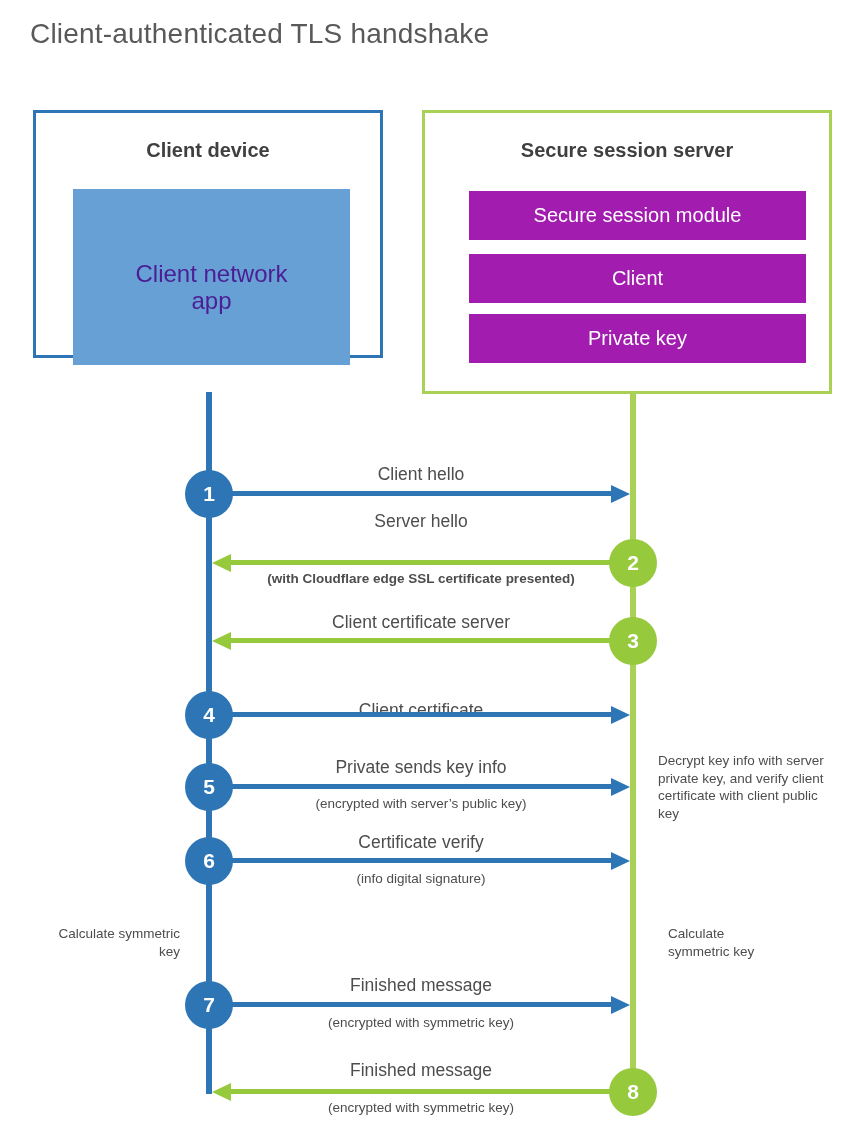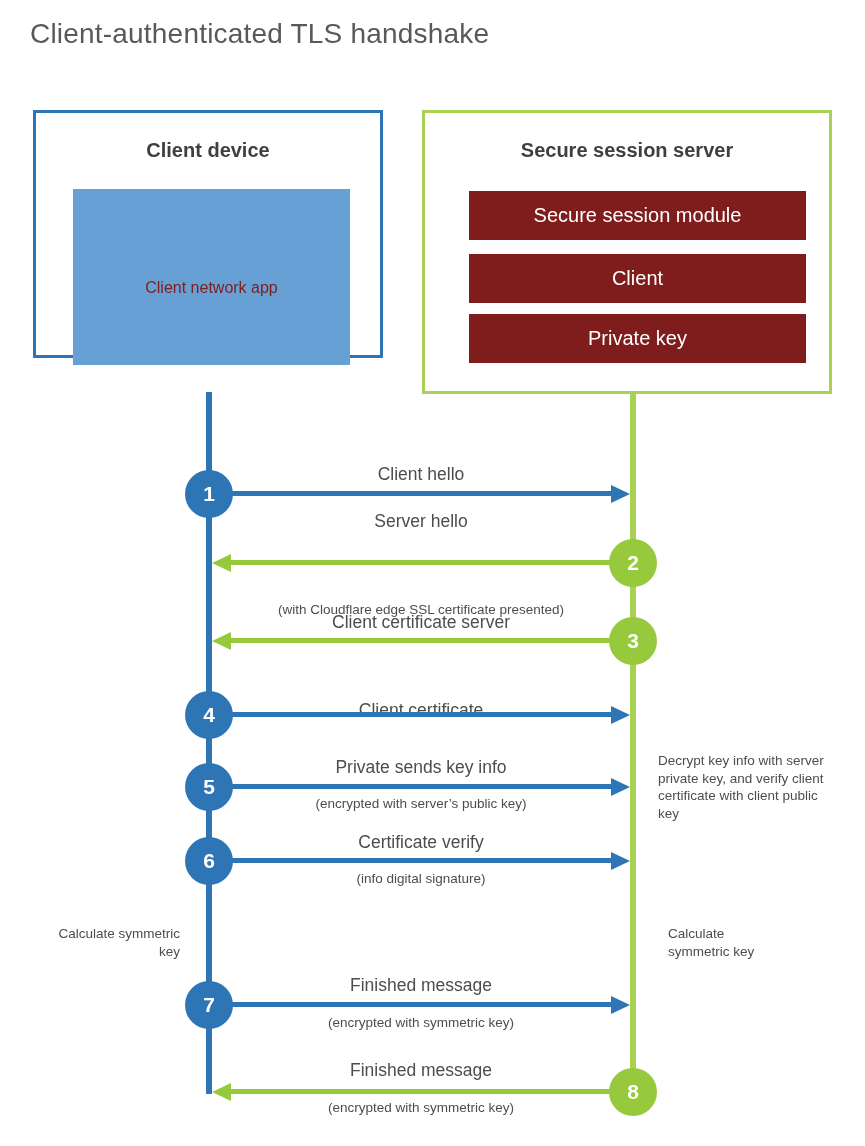--- a/index.html
+++ b/index.html
@@ -8,22 +8,22 @@
   .page-title{position:absolute;left:30px;top:18px;font-size:28px;font-weight:300;
               color:#595959;letter-spacing:0.2px;}
   
   .box{position:absolute;background:#ffffff;border:3px solid;box-sizing:border-box;}
   .box.client{left:33px;top:110px;width:350px;height:248px;border-color:#2e75b6;}
   .box.server{left:422px;top:110px;width:410px;height:284px;border-color:#a8d155;}
   .box-title{position:absolute;left:0;top:26px;width:100%;text-align:center;
              font-size:20px;font-weight:bold;color:#3f3f3f;}
   .app-rect{position:absolute;left:37px;top:76px;width:277px;height:176px;background:#67a0d4;
             display:flex;align-items:center;justify-content:center;text-align:center;}
-  .app-rect span{color:#7f1d1d;font-size:16px;line-height:27px;width:170px;margin-top:20px;}
-  .bar{position:absolute;left:44px;width:337px;height:49px;background:#7f1d1d;
+  .app-rect span{color:#4c1d95;font-size:24px;line-height:27px;width:170px;margin-top:20px;}
+  .bar{position:absolute;left:44px;width:337px;height:49px;background:#a21caf;
        display:flex;align-items:center;justify-content:center;}
   .bar span{color:#ffffff;font-size:20px;}
   
   .vline{position:absolute;width:6px;}
   .vline.blue{background:#2e75b6;}
   .vline.green{background:#a8d155;}
   
   .hline{position:absolute;height:5px;}
   .hline.blue{background:#2e75b6;}
   .hline.green{background:#97c93d;}
@@ -80,21 +80,21 @@
     <div class="head right blue" style="left:611px;top:485px;"></div>
     <div class="circle blue" style="left:185px;top:470px;">
       <span>1</span>
     </div>
   </div>
 
   <div>
     <div class="msg-label" style="top:511px;">Server hello</div>
     <div class="hline green" style="left:230px;top:560px;width:403px;"></div>
     <div class="head left green" style="left:212px;top:554px;"></div>
-    <div class="msg-sub" style="top:602px;">(with Cloudflare edge SSL certificate presented)</div>
+    <div class="msg-sub" style="top:571px;font-weight:bold;">(with Cloudflare edge SSL certificate presented)</div>
     <div class="circle green" style="left:609px;top:539px;">
       <span>2</span>
     </div>
   </div>
 
   <div>
     <div class="msg-label" style="top:612px;">Client certificate server</div>
     <div class="hline green" style="left:230px;top:638px;width:403px;"></div>
     <div class="head left green" style="left:212px;top:632px;"></div>
     <div class="circle green" style="left:609px;top:617px;">

